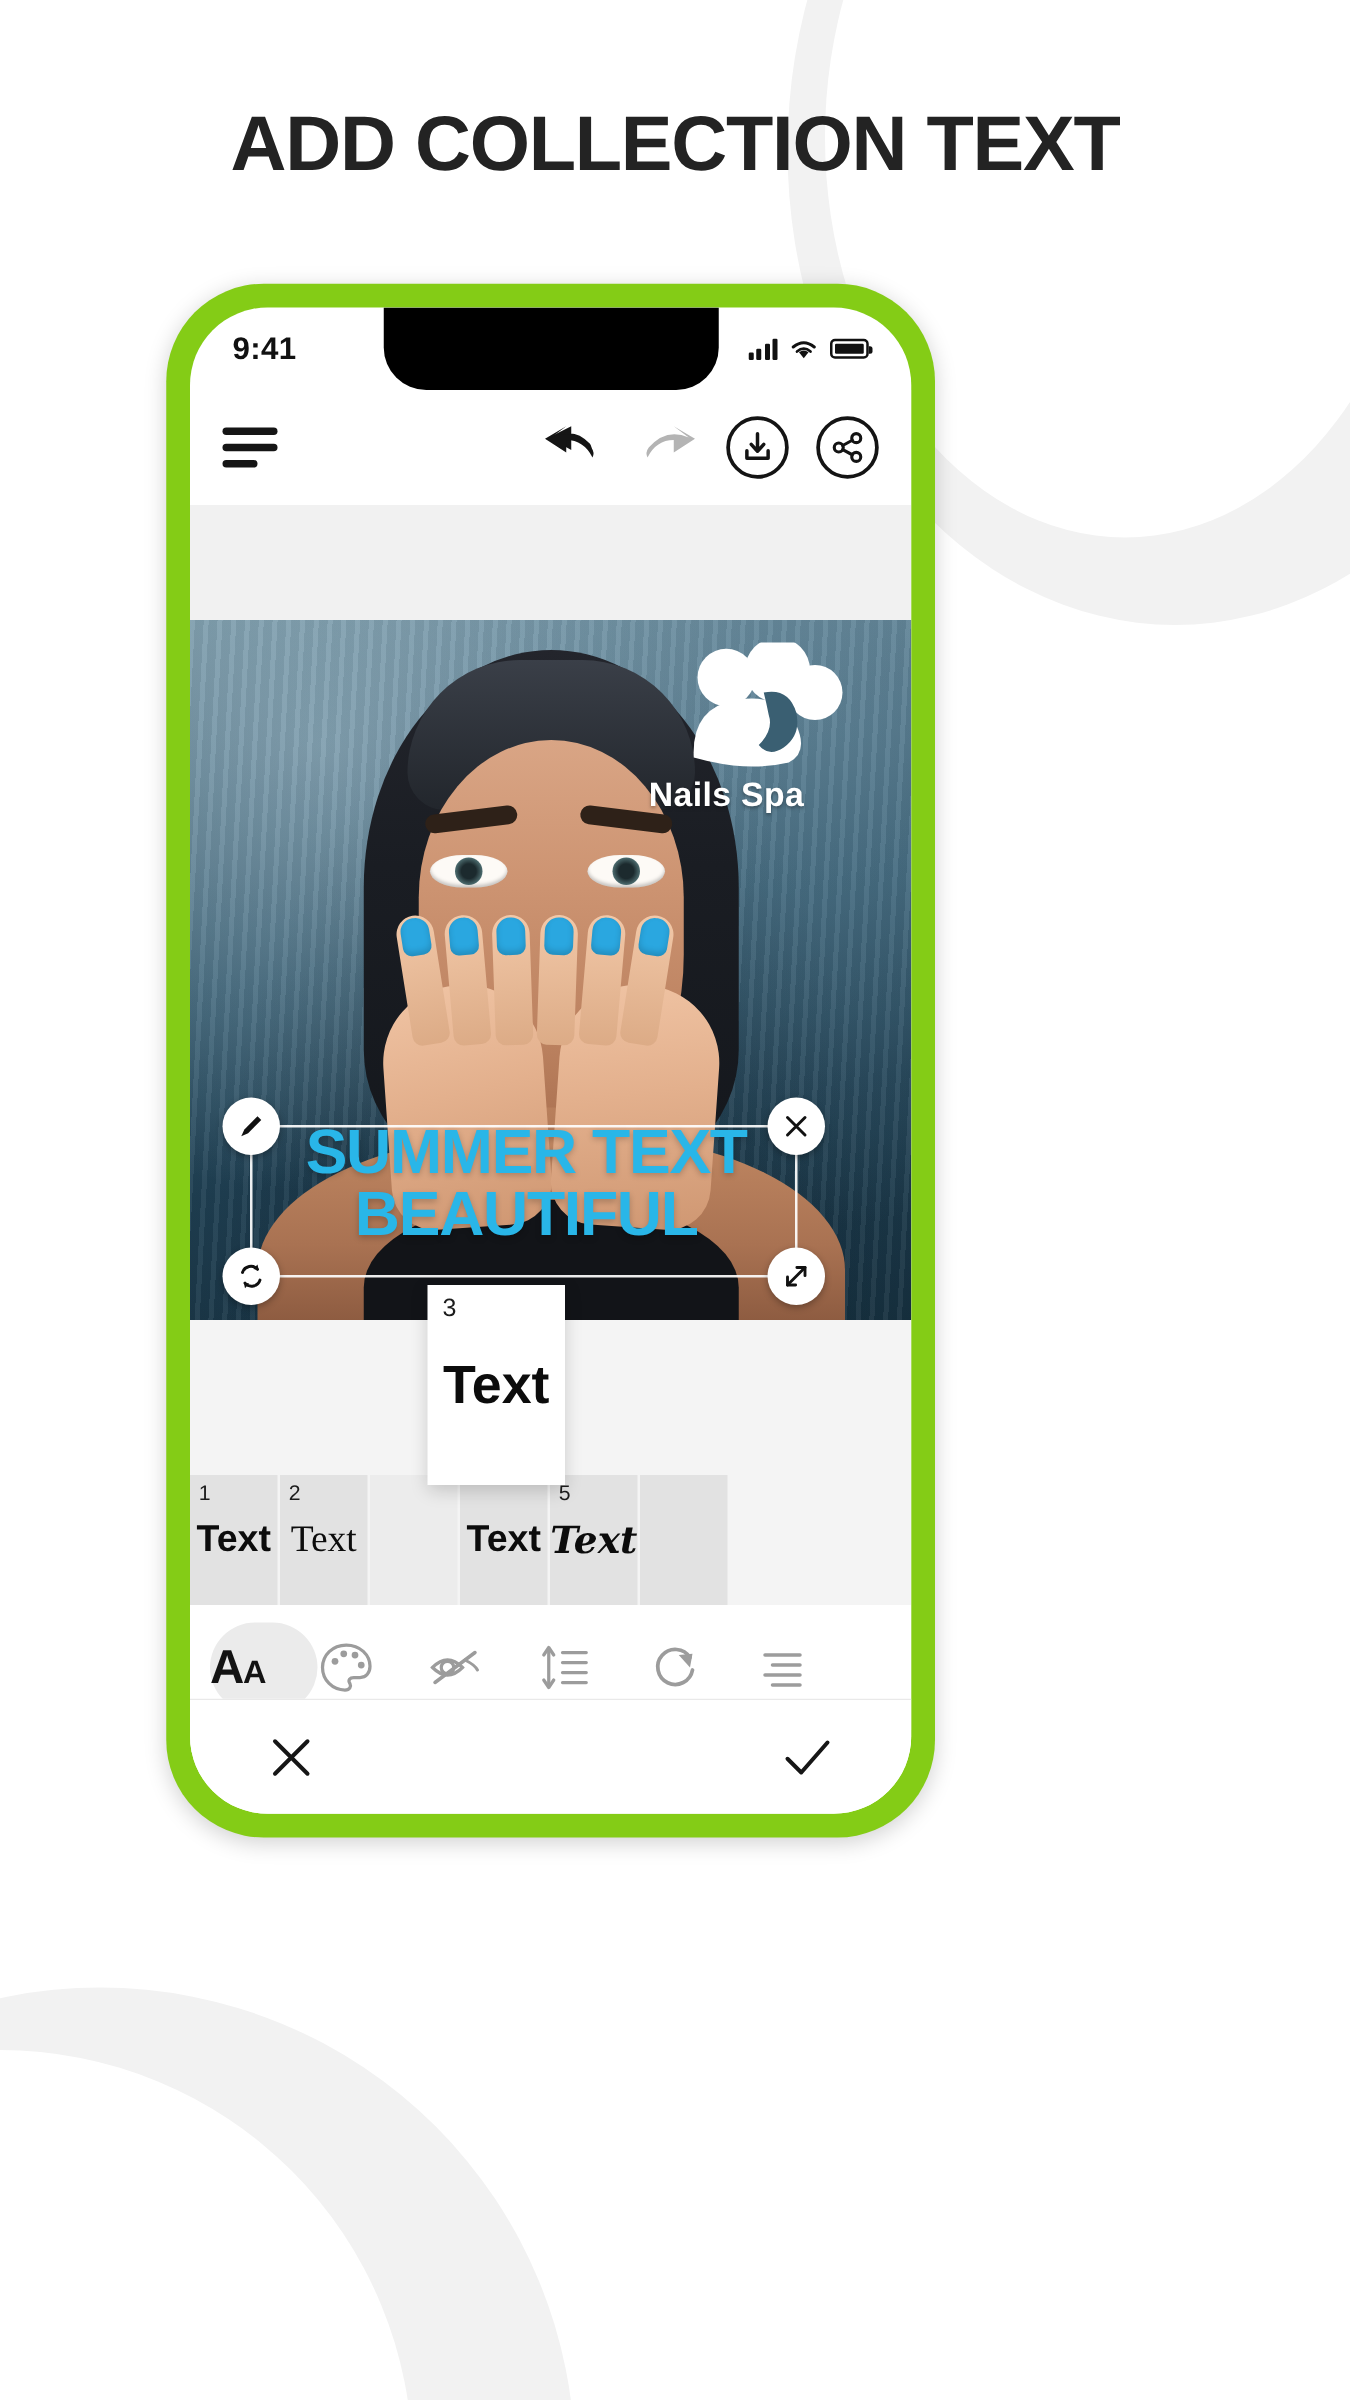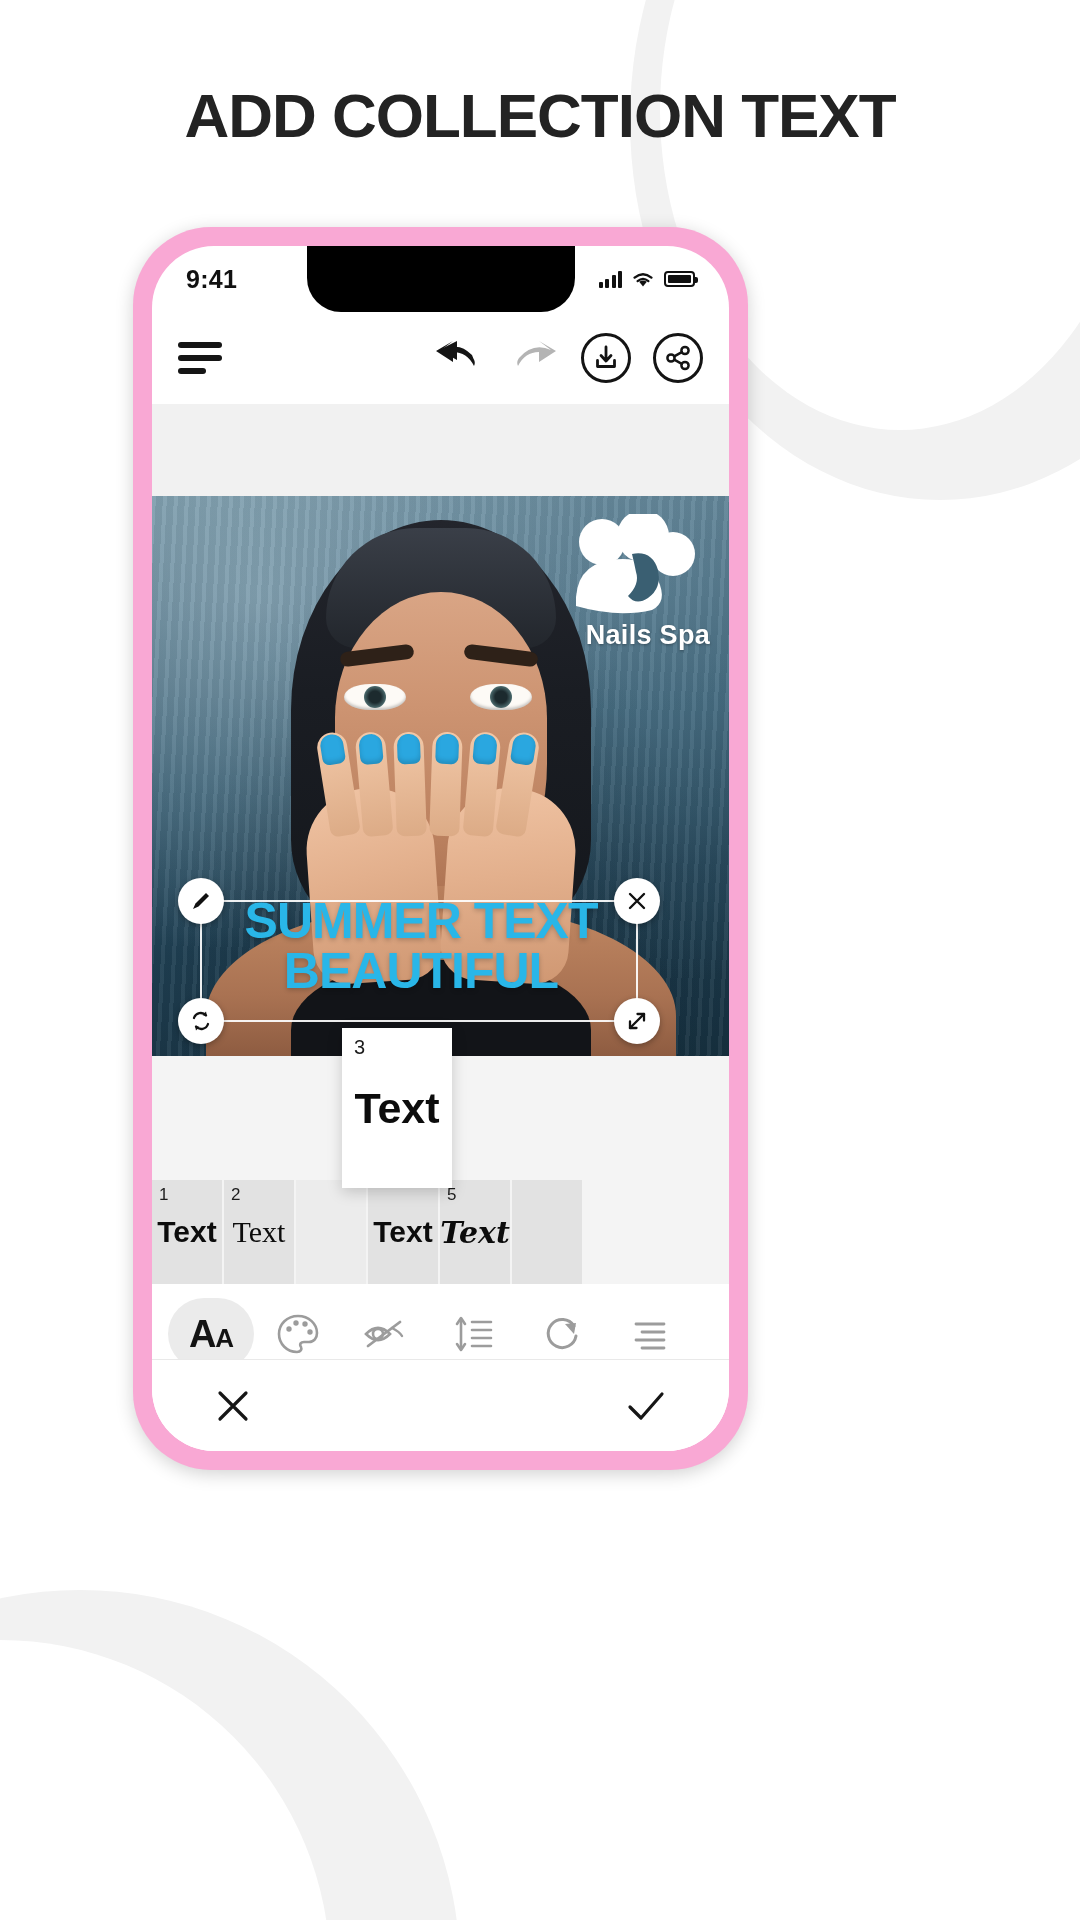--- a/index.html
+++ b/index.html
@@ -38,21 +38,21 @@
     position:absolute; top:80px; left:0; width:1080px;
     text-align:center; z-index:5;
     font-size:62px; font-weight:bold; letter-spacing:-1px;
     color:#232323;
   }
 
   
   .phone{
     position:absolute; left:133px; top:227px;
     width:615px; height:1243px;
-    background:#f9a8d4;
+    background:#84cc16;
     border-radius:78px;
     z-index:4;
     box-shadow:0 4px 18px rgba(0,0,0,.18);
   }
   .phone-screen{
     position:absolute; left:19px; top:19px;
     width:577px; height:1205px;
     background:#fff;
     border-radius:62px;
     overflow:hidden;
@@ -204,22 +204,22 @@
     border-radius:15px 15px 8px 8px;
   }
   .nail{
     position:absolute; top:2px; left:50%; transform:translateX(-50%);
     width:23px; height:30px; background:#2aa7e0;
     border-radius:11px 11px 7px 7px;
     box-shadow:inset 0 -3px 5px rgba(0,0,0,.16);
   }
   
   .logo{
-    position:absolute; right:19px; top:18px; z-index:12;
-    width:170px; text-align:right;
+    position:absolute; right:40px; top:18px; z-index:12;
+    width:170px; text-align:left;
   }
   .logo-mark{ width:170px; height:106px; }
   .logo-text{
     color:#fff; font-size:27px; font-weight:bold; margin-top:-4px;
     letter-spacing:.3px; text-shadow:0 1px 3px rgba(0,0,0,.35);
   }
 
   
   .textbox{
     position:absolute; left:48px; top:404px; width:438px; height:122px;
@@ -272,21 +272,21 @@
   .style-pop .style-num{ font-size:20px; left:12px; top:8px; }
   .style-pop .style-label{ font-size:43px; font-weight:bold; }
 
   
   .icon-bar{
     position:absolute; top:1038px; left:0; width:577px; height:100px;
     background:#fff; display:flex; align-items:center; z-index:12;
     padding-left:16px;
   }
   .icon-btn{
-    width:88px; height:72px; display:flex; align-items:center; justify-content:center;
+    width:88px; height:72px; display:flex; align-items:center; 
     cursor:pointer; flex:none;
   }
   .icon-btn.active{
     background:#ebebeb; border-radius:36px; width:86px;
   }
   .aa{ font-weight:bold; color:#131313; letter-spacing:-1px; }
   .aa .big{ font-size:38px; }
   .aa .small{ font-size:26px; }
 
   

